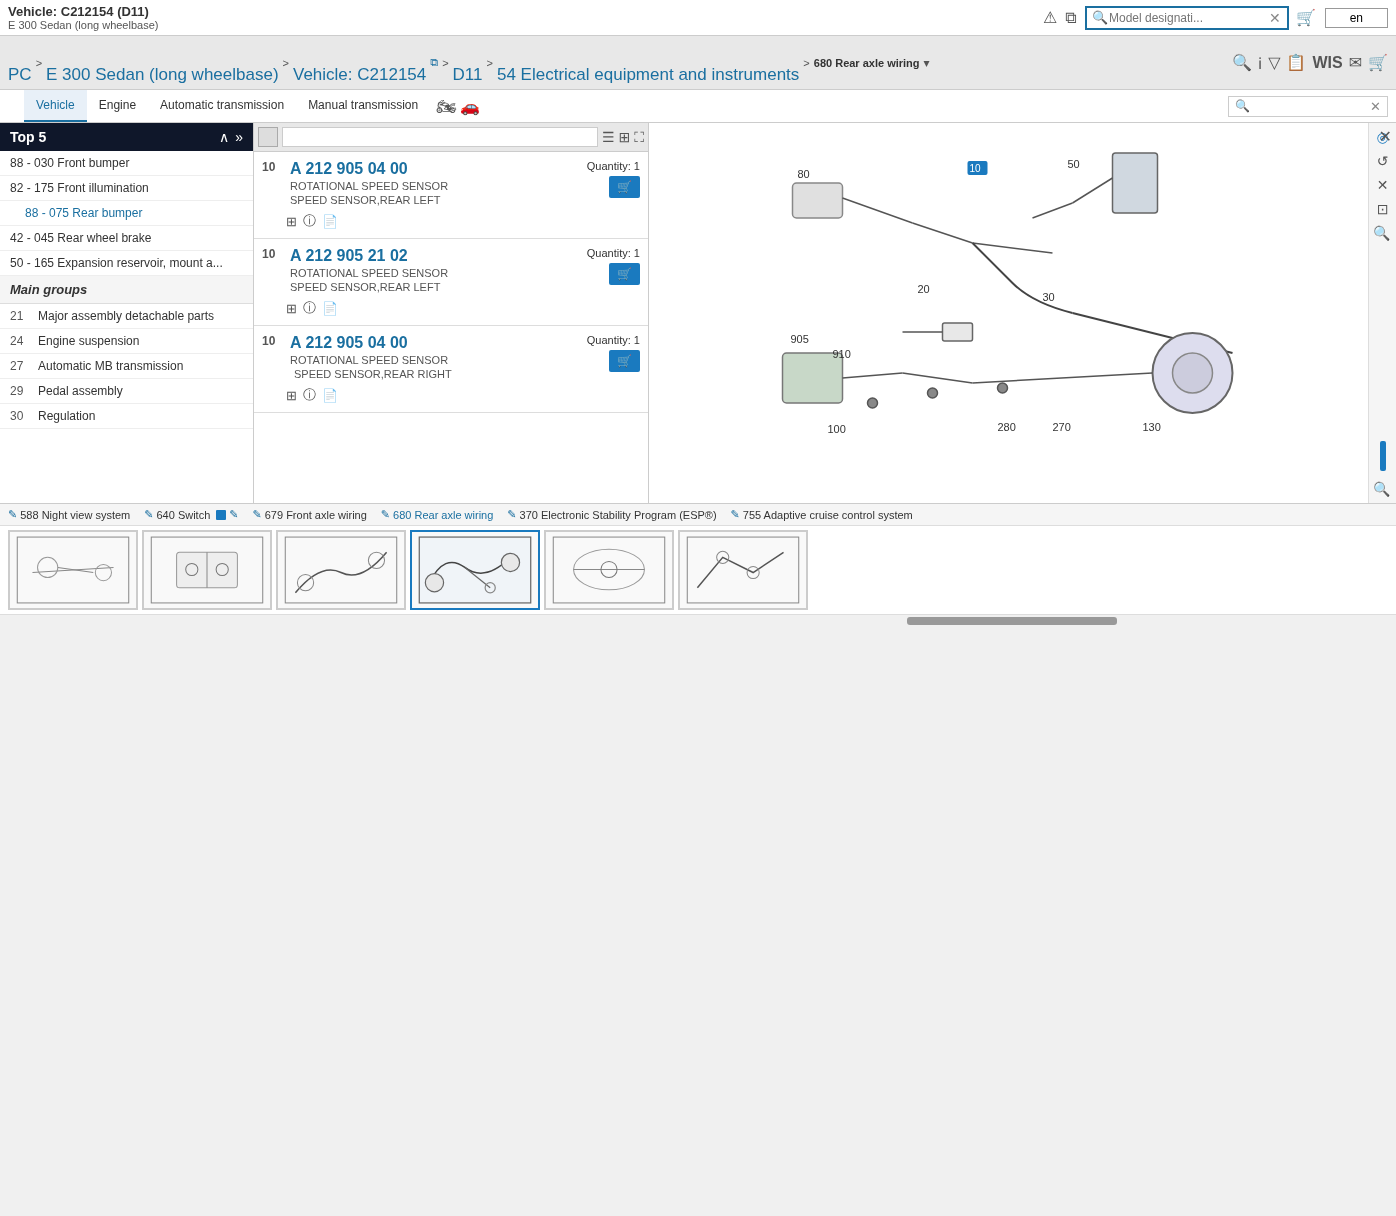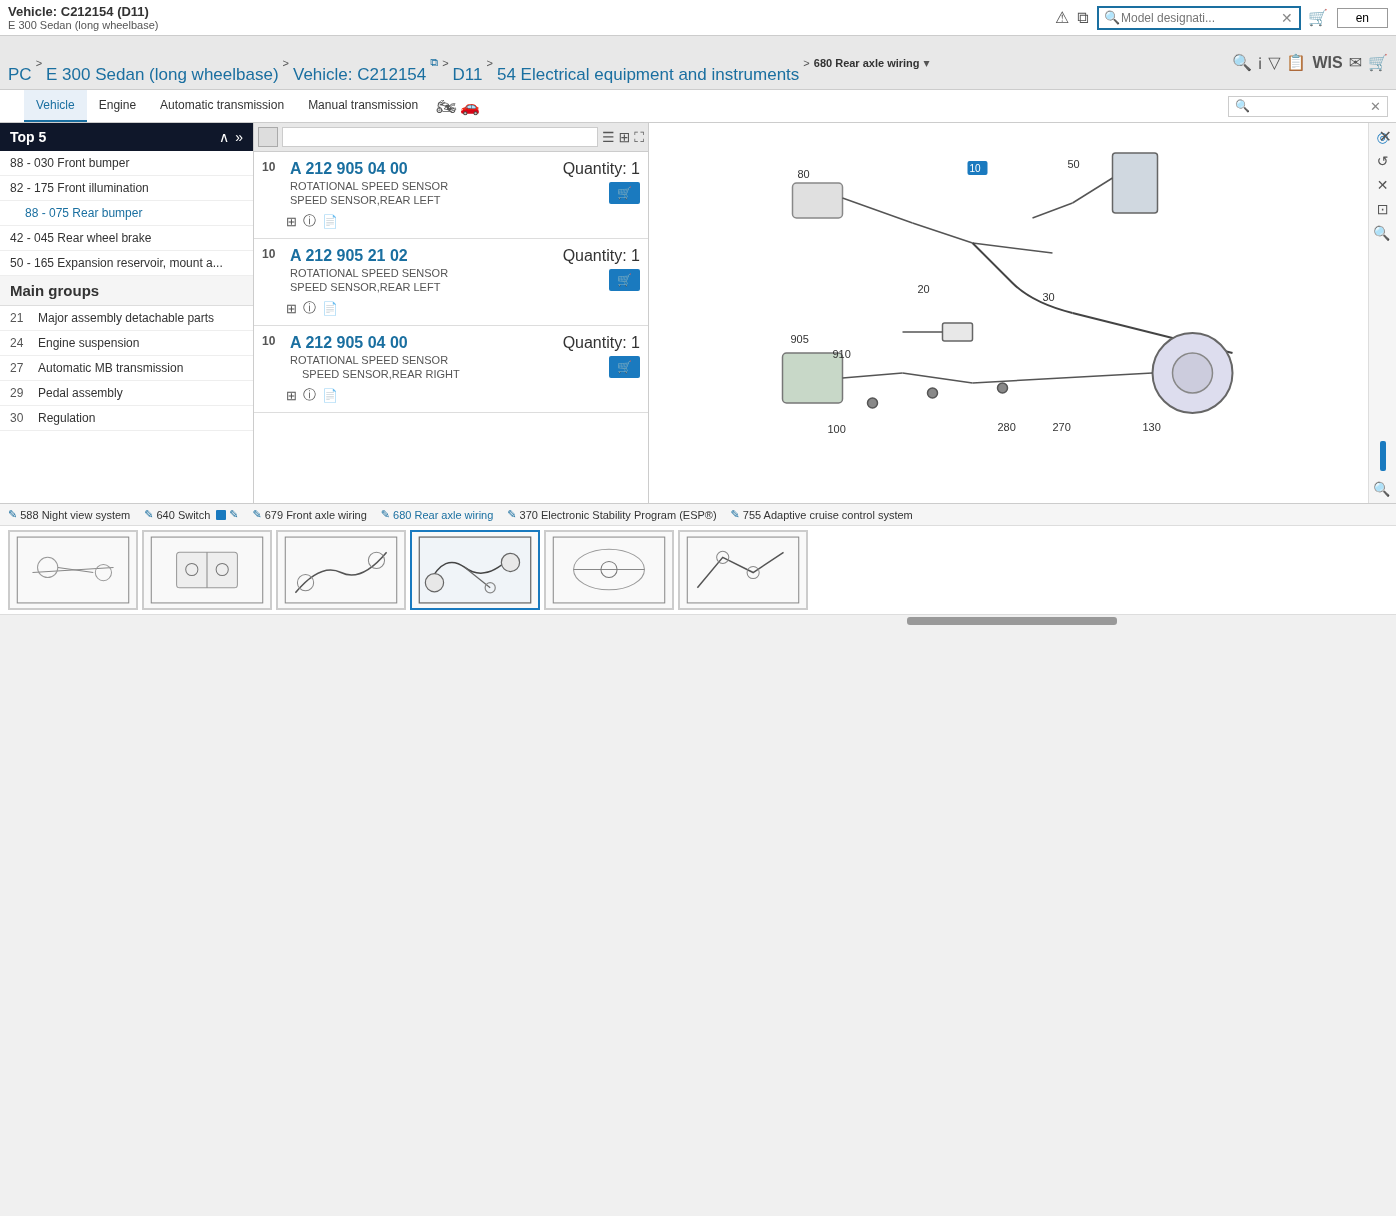--- a/index.html
+++ b/index.html
@@ -4,21 +4,21 @@
   <style>
     * { box-sizing: border-box; margin: 0; padding: 0; }
     body { font-family: Arial, sans-serif; font-size: 12px; background: #f0f0f0; color: #333; overflow-x: hidden; }
 
     
     .header { background: #fff; border-bottom: 1px solid #ccc; padding: 4px 8px; display: flex; align-items: center; justify-content: space-between; }
     .header-left { display: flex; flex-direction: column; }
     .header-title { font-size: 13px; font-weight: bold; }
     .header-subtitle { font-size: 11px; color: #555; }
     .header-right { display: flex; align-items: center; gap: 8px; }
-    .lang-btn { border: 1px solid #999; padding: 2px 18px; background: #fff; cursor: pointer; font-size: 12px; }
+    .lang-btn { border: 1px solid #999; padding: 2px 24px; background: #fff; cursor: pointer; font-size: 12px; }
     .icon-btn { cursor: pointer; background: none; border: none; font-size: 16px; color: #555; }
     .search-box { display: flex; align-items: center; border: 2px solid #1a6fa0; padding: 2px 6px; background: #fff; }
     .search-box input { border: none; outline: none; font-size: 12px; width: 160px; }
     .search-box .clear-btn { cursor: pointer; color: #888; font-size: 14px; }
 
     
     .breadcrumb { background: #e8e8e8; padding: 4px 8px; display: flex; align-items: center; gap: 4px; flex-wrap: wrap; border-bottom: 1px solid #ccc; }
     .breadcrumb a { color: #1a6fa0; text-decoration: none; font-size: 17px; cursor: pointer; margin-top: 25px; }
     .breadcrumb span { font-size: 11px; color: #555; }
     .breadcrumb .current { font-size: 11px; color: #333; font-weight: bold; }
@@ -37,36 +37,36 @@
 
     
     .left-panel { width: 254px; background: #fff; border-right: 1px solid #ccc; display: flex; flex-direction: column; overflow: hidden; }
     .left-panel-header { background: #0f172a; color: #fff; padding: 6px 10px; display: flex; align-items: center; justify-content: space-between; }
     .left-panel-header .title { font-size: 14px; font-weight: bold; }
     .left-panel-header .controls { display: flex; gap: 6px; }
     .left-panel-header .ctrl-btn { cursor: pointer; color: #fff; font-size: 14px; background: none; border: none; }
     .top5-list { list-style: none; }
     .top5-list li { padding: 5px 10px; cursor: pointer; font-size: 12px; border-bottom: 1px solid #eee; }
     .top5-list li.active { color: #1a6fa0; padding-left: 25px; }
-    .main-groups-header { padding: 6px 10px; font-weight: bold; font-size: 15px; background: #f5f5f5; border-bottom: 1px solid #ddd; }
+    .main-groups-header { padding: 6px 10px; font-weight: bold; font-size: 13px; background: #f5f5f5; border-bottom: 1px solid #ddd; font-style: italic; }
     .main-groups-list { list-style: none; overflow-y: auto; flex: 1; }
     .main-groups-list li { padding: 5px 10px; cursor: pointer; font-size: 12px; border-bottom: 1px solid #eee; display: flex; gap: 8px; }
     .main-groups-list li .num { color: #555; min-width: 20px; }
 
     
     .center-panel { width: 395px; background: #fff; border-right: 1px solid #ccc; display: flex; flex-direction: column; overflow: hidden; }
     .center-toolbar { display: flex; align-items: center; padding: 4px; background: #e8e8e8; gap: 4px; border-bottom: 1px solid #ccc; }
     .center-toolbar input { flex: 1; padding: 3px 6px; border: 1px solid #ccc; font-size: 11px; }
     .center-toolbar .view-btn { cursor: pointer; background: none; border: none; font-size: 14px; color: #555; }
     .parts-list { overflow-y: auto; flex: 1; }
     .part-item { border-bottom: 1px solid #ddd; padding: 8px; }
     .part-item-header { display: flex; justify-content: space-between; align-items: flex-start; margin-bottom: 4px; }
     .part-num { font-size: 12px; font-weight: bold; color: #555; min-width: 20px; }
     .part-code { font-size: 16px; font-weight: bold; color: #1a6fa0; }
-    .part-qty { font-size: 16px; color: #333; }
+    .part-qty { font-size: 11px; color: #333; }
     .part-desc { font-size: 11px; color: #555; margin: 2px 0 2px 24px; }
     .part-actions { display: flex; align-items: center; gap: 6px; margin-left: 24px; margin-top: 4px; }
     .cart-btn { background: #1a7abf; color: #fff; border: none; padding: 4px 8px; cursor: pointer; font-size: 12px; border-radius: 2px; }
     .action-icon { cursor: pointer; color: #555; font-size: 13px; background: none; border: none; }
 
     
     .right-panel { flex: 1; background: #fff; position: relative; overflow: hidden; }
     .diagram-close { position: absolute; top: 4px; right: 4px; cursor: pointer; font-size: 16px; color: #555; background: none; border: none; z-index: 10; }
     .diagram-svg { width: 100%; height: 100%; }
 
@@ -236,21 +236,21 @@
           <button class="action-icon">📄</button>
         </div>
       </div>
 
       <div class="part-item">
         <div class="part-item-header">
           <span class="part-num">10</span>
           <div style="flex:1;margin-left:8px;">
             <div class="part-code">A 212 905 04 00</div>
             <div class="part-desc" style="margin-left:0;">ROTATIONAL SPEED SENSOR</div>
-            <div class="part-desc" style="margin-left:12px;">SPEED SENSOR,REAR RIGHT</div>
+            <div class="part-desc" style="margin-left:4px;">SPEED SENSOR,REAR RIGHT</div>
           </div>
           <div style="display:flex;flex-direction:column;align-items:flex-end;gap:4px;">
             <span class="part-qty">Quantity: 1</span>
             <button class="cart-btn">🛒</button>
           </div>
         </div>
         <div class="part-actions">
           <button class="action-icon">⊞</button>
           <button class="action-icon">ⓘ</button>
           <button class="action-icon">📄</button>

